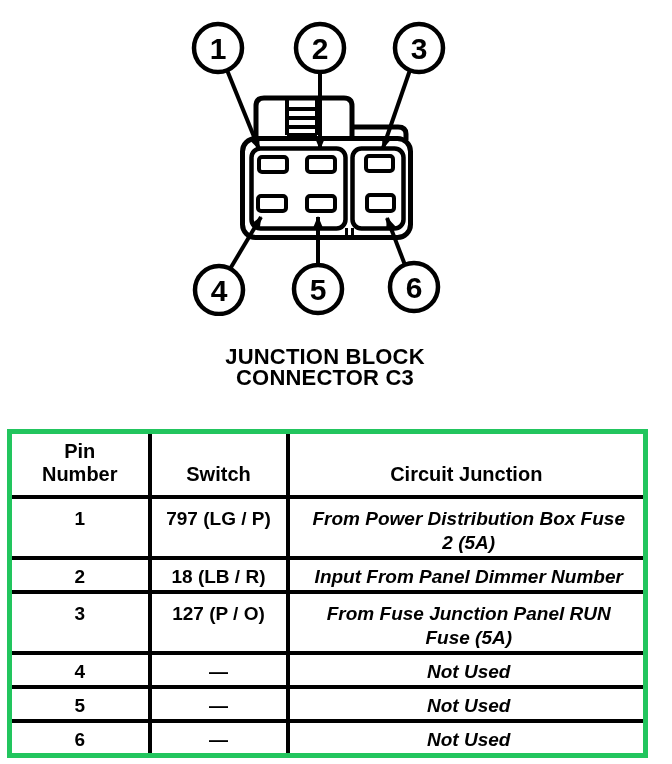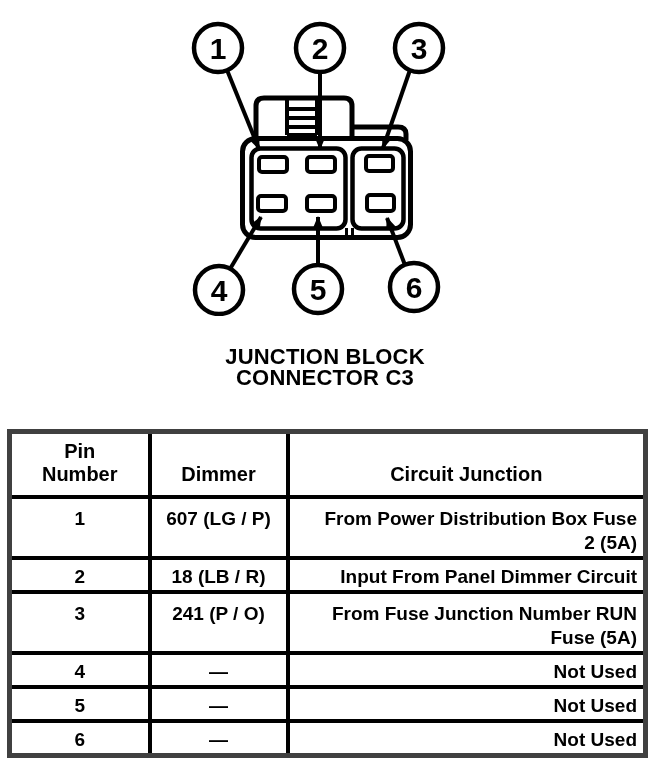--- a/index.html
+++ b/index.html
@@ -19,21 +19,21 @@
     white-space:pre-line;
     padding-right:22px;
     box-sizing:border-box;
   }
 
   table.pinout {
     border-collapse:collapse;
     table-layout:fixed;
     width:636px;
     margin:41px 0 1px 7px;
-    border:5px solid #404040;
+    border:5px solid #22c55e;
   }
   .pinout th, .pinout td {
     border:4px solid #000;
     font-weight:bold;
     overflow:hidden;
   }
   .pinout th {
     font-size:20px;
     text-align:center;
     vertical-align:bottom;
@@ -43,24 +43,25 @@
   }
   .pinout td {
     font-size:19px;
     vertical-align:top;
     line-height:24px;
     padding-top:5px;
   }
   tr.tall td { padding-top:8px; }
   td.c { text-align:center; }
   td.fn {
-    text-align:right;
+    text-align:center;
     padding-left:11px;
     padding-right:6px;
     white-space:pre-line;
+    font-style:italic;
   }
   tr.hdr  { height:59px; }
   tr.r1 { height:58px; }
   tr.r2 { height:29px; }
   tr.r3 { height:57px; }
   tr.r4 { height:30px; }
   tr.r5 { height:29px; }
   tr.r6 { height:32px; }
 </style>
 </head>
@@ -143,40 +144,40 @@
 <table class="pinout">
   <colgroup>
     <col style="width:140px">
     <col style="width:138px">
     <col style="width:358px">
   </colgroup>
   <thead>
     <tr class="hdr">
       <th>Pin
 Number</th>
-      <th>Dimmer</th>
+      <th>Switch</th>
       <th>Circuit Junction</th>
     </tr>
   </thead>
   <tbody>
     <tr class="r1 tall">
       <td class="c">1</td>
-      <td class="c">607 (LG / P)</td>
+      <td class="c">797 (LG / P)</td>
       <td class="fn">From Power Distribution Box Fuse
 2 (5A)</td>
     </tr>
     <tr class="r2">
       <td class="c">2</td>
       <td class="c">18 (LB / R)</td>
-      <td class="fn">Input From Panel Dimmer Circuit</td>
+      <td class="fn">Input From Panel Dimmer Number</td>
     </tr>
     <tr class="r3 tall">
       <td class="c">3</td>
-      <td class="c">241 (P / O)</td>
-      <td class="fn">From Fuse Junction Number RUN
+      <td class="c">127 (P / O)</td>
+      <td class="fn">From Fuse Junction Panel RUN
 Fuse (5A)</td>
     </tr>
     <tr class="r4">
       <td class="c">4</td>
       <td class="c">—</td>
       <td class="fn">Not Used</td>
     </tr>
     <tr class="r5">
       <td class="c">5</td>
       <td class="c">—</td>

